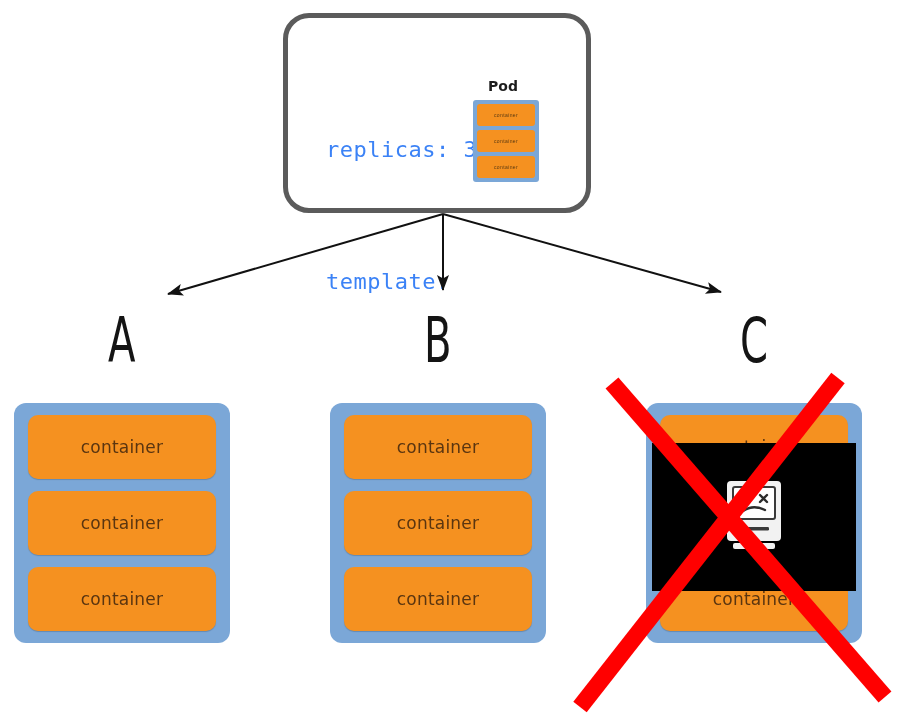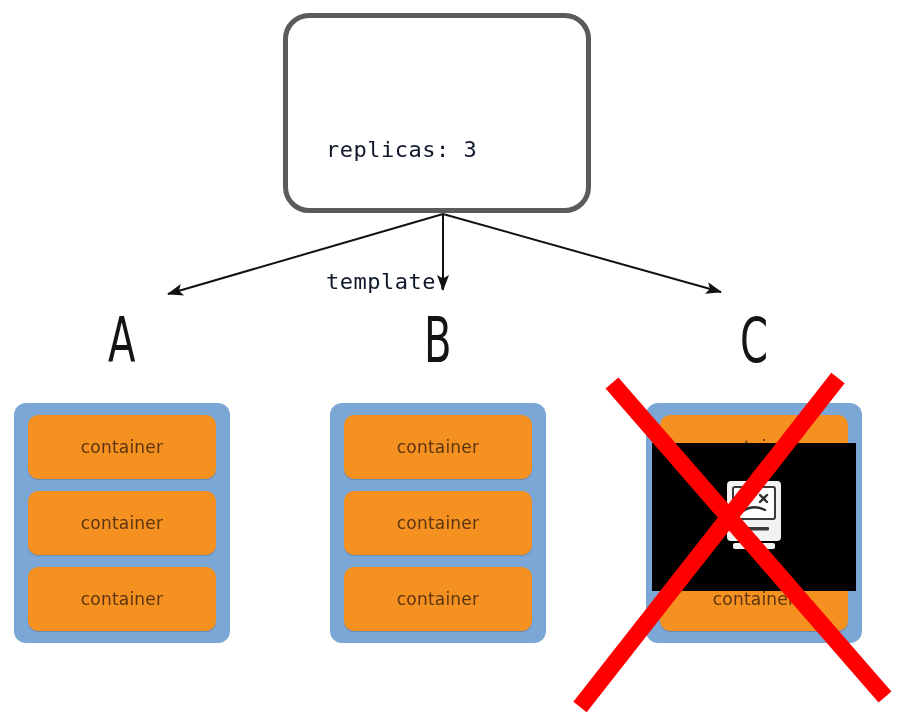--- a/index.html
+++ b/index.html
@@ -33,21 +33,21 @@
     border: 5px solid #5b5b5b;
     border-radius: 26px;
     box-sizing: border-box;
   }
   .spec-lines {
     position: absolute;
     left: 38px;
     top: 22px;
     font-family: "DejaVu Sans Mono", "Liberation Mono", monospace;
     font-size: 22px;
-    color: #0f172a;
+    color: #3b82f6;
     letter-spacing: 0.5px;
     line-height: 44px;
     white-space: pre;
   }
   .spec-line { display: block; }
 
   
   .mini-pod-wrap {
     position: absolute;
     left: 175px;
@@ -186,20 +186,34 @@
 <body>
 
 <div class="stage">
 
   <div class="spec-box">
     <div class="spec-lines">
       <span class="spec-line">replicas: 3</span>
       <span class="spec-line">template:</span>
     </div>
 
+    <div class="mini-pod-wrap">
+      <div class="mini-pod-label">Pod</div>
+      <div class="mini-pod">
+        <div class="mini-container">
+          <span>container</span>
+        </div>
+        <div class="mini-container">
+          <span>container</span>
+        </div>
+        <div class="mini-container">
+          <span>container</span>
+        </div>
+      </div>
+    </div>
   </div>
 
   <svg class="arrows" viewBox="0 0 916 722">
     <defs>
       <marker id="ah" markerWidth="9" markerHeight="9" refX="7.5" refY="3.2" orient="auto" markerUnits="strokeWidth">
         <path d="M0,0.2 L8,3.2 L0,6.2 L1.8,3.2 Z" fill="#111111"></path>
       </marker>
     </defs>
     <line x1="443" y1="214" x2="168" y2="294" stroke="#111111" stroke-width="2" marker-end="url(#ah)"></line>
     <line x1="443" y1="214" x2="443" y2="290" stroke="#111111" stroke-width="2" marker-end="url(#ah)"></line>

